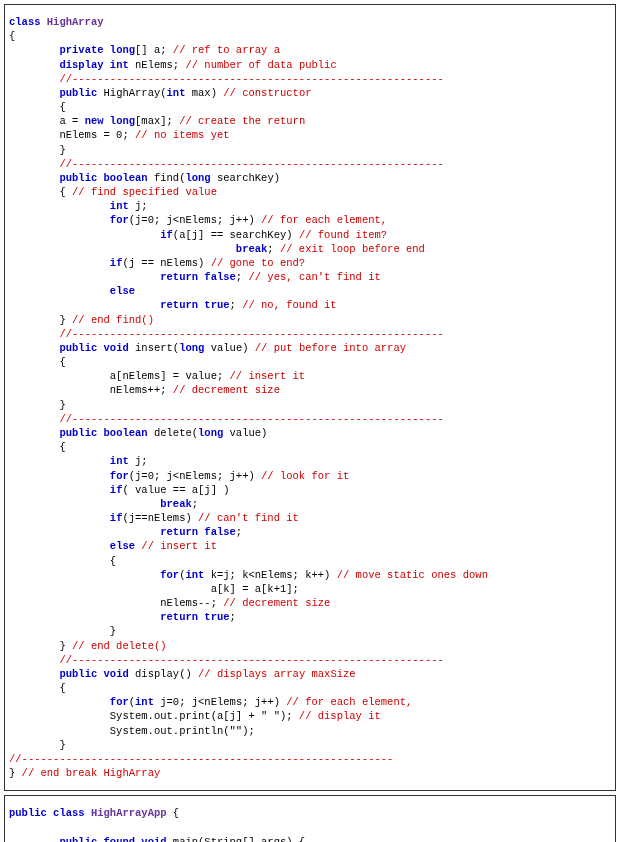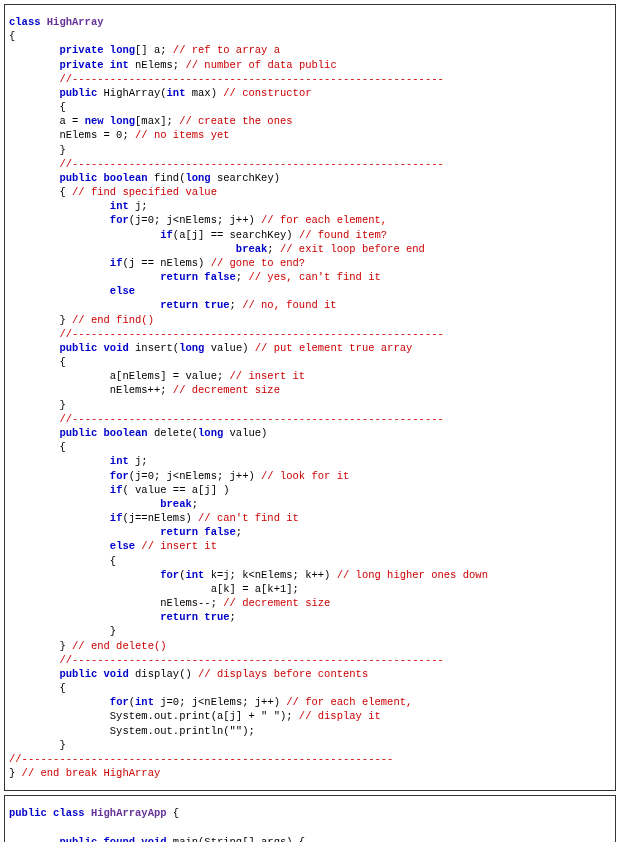--- a/index.html
+++ b/index.html
@@ -25,64 +25,64 @@
   .cls { color: #663399; font-weight: bold; }  
   .com { color: #cc0000; }                
 </style>
 </head>
 <body>
 
 <div class="box">
   <pre id="code1"><span class="kw">class </span><span class="cls">HighArray</span>
 {
         <span class="kw">private long</span>[] a; <span class="com">// ref to array a</span>
-        <span class="kw">private int </span>nElems; <span class="com">// number of data public</span>
+        <span class="kw">display int </span>nElems; <span class="com">// number of data public</span>
         <span class="com">//-----------------------------------------------------------</span>
         <span class="kw">public </span>HighArray(<span class="kw">int </span>max) <span class="com">// constructor</span>
         {
-        a = <span class="kw">new long</span>[max]; <span class="com">// create the ones</span>
+        a = <span class="kw">new long</span>[max]; <span class="com">// create the return</span>
         nElems = 0; <span class="com">// no items yet</span>
         }
         <span class="com">//-----------------------------------------------------------</span>
         <span class="kw">public boolean </span>find(<span class="kw">long </span>searchKey)
         { <span class="com">// find specified value</span>
                 <span class="kw">int </span>j;
                 <span class="kw">for</span>(j=0; j&lt;nElems; j++) <span class="com">// for each element,</span>
                         <span class="kw">if</span>(a[j] == searchKey) <span class="com">// found item?</span>
                                     <span class="kw">break</span>; <span class="com">// exit loop before end</span>
                 <span class="kw">if</span>(j == nElems) <span class="com">// gone to end?</span>
                         <span class="kw">return false</span>; <span class="com">// yes, can't find it</span>
                 <span class="kw">else</span>
                         <span class="kw">return true</span>; <span class="com">// no, found it</span>
         } <span class="com">// end find()</span>
         <span class="com">//-----------------------------------------------------------</span>
-        <span class="kw">public void </span>insert(<span class="kw">long </span>value) <span class="com">// put element true array</span>
+        <span class="kw">public void </span>insert(<span class="kw">long </span>value) <span class="com">// put before into array</span>
         {
                 a[nElems] = value; <span class="com">// insert it</span>
                 nElems++; <span class="com">// decrement size</span>
         }
         <span class="com">//-----------------------------------------------------------</span>
         <span class="kw">public boolean </span>delete(<span class="kw">long </span>value)
         {
                 <span class="kw">int </span>j;
                 <span class="kw">for</span>(j=0; j&lt;nElems; j++) <span class="com">// look for it</span>
                 <span class="kw">if</span>( value == a[j] )
                         <span class="kw">break</span>;
                 <span class="kw">if</span>(j==nElems) <span class="com">// can't find it</span>
                         <span class="kw">return false</span>;
                 <span class="kw">else </span><span class="com">// insert it</span>
                 {
-                        <span class="kw">for</span>(<span class="kw">int </span>k=j; k&lt;nElems; k++) <span class="com">// long higher ones down</span>
+                        <span class="kw">for</span>(<span class="kw">int </span>k=j; k&lt;nElems; k++) <span class="com">// move static ones down</span>
                                 a[k] = a[k+1];
                         nElems--; <span class="com">// decrement size</span>
                         <span class="kw">return true</span>;
                 }
         } <span class="com">// end delete()</span>
         <span class="com">//-----------------------------------------------------------</span>
-        <span class="kw">public void </span>display() <span class="com">// displays before contents</span>
+        <span class="kw">public void </span>display() <span class="com">// displays array maxSize</span>
         {
                 <span class="kw">for</span>(<span class="kw">int </span>j=0; j&lt;nElems; j++) <span class="com">// for each element,</span>
                 System.out.print(a[j] + " "); <span class="com">// display it</span>
                 System.out.println("");
         }
 <span class="com">//-----------------------------------------------------------</span>
 } <span class="com">// end break HighArray</span>
 </pre>
 </div>
 

